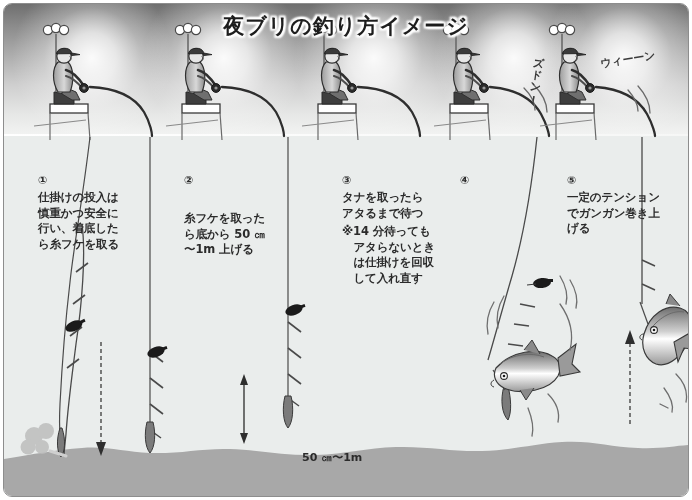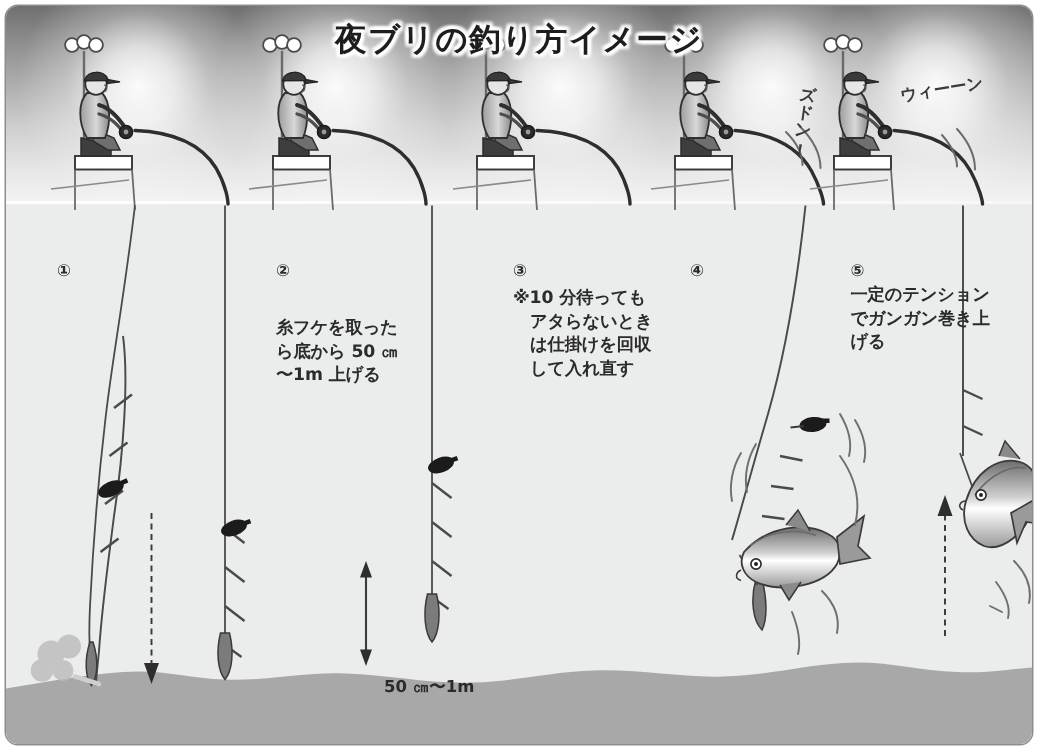--- a/index.html
+++ b/index.html
@@ -49,21 +49,21 @@
   .step .note{font-size:11.5px;font-weight:bold;line-height:15.5px;
               margin-top:3px;letter-spacing:-0.1px;}
 
   .sfx{position:absolute;z-index:35;font-size:11px;font-weight:bold;
        color:#3a3a3a;}
   .sfx-v{writing-mode:vertical-rl;letter-spacing:1px;
          transform:rotate(8deg);}
   .sfx-h{transform:rotate(-9deg);letter-spacing:0px;}
 
   .measure{position:absolute;z-index:30;font-size:11px;font-weight:bold;
-           color:#2b2b2b;}
+           color:#2b2b2b;margin-left:46px;}
 </style>
 </head>
 <body>
 
 <div id="scene">
  <div id="frame">
 
   <div id="sky">
     <div class="glow" style="left:8px;top:-30px;width:160px;height:168px;"></div>
     <div class="glow" style="left:140px;top:-30px;width:160px;height:168px;"></div>
@@ -279,32 +279,38 @@
     </g>
 
     <g>
       <line x1="626" y1="420" x2="626" y2="338" stroke="#3a3a3a" stroke-width="1.3" stroke-dasharray="4 3"></line>
       <path d="M621 340 L626 326 L631 340 Z" fill="#2e2e2e"></path>
     </g>
   </svg>
 
   <div class="step" style="left:34px;top:170px;width:110px;">
     <div class="num">①</div>
+    <div class="body" style="white-space:pre-line;">仕掛けの投入は
+慎重かつ安全に
+行い、着底した
+ら糸フケを取る</div>
   </div>
 
   <div class="step" style="left:180px;top:170px;width:110px;">
     <div class="num">②</div>
     <div class="body" style="white-space:pre-line;margin-top:23px;">糸フケを取った
 ら底から 50 ㎝
 〜1m 上げる</div>
   </div>
 
   <div class="step" style="left:338px;top:170px;width:116px;">
     <div class="num">③</div>
-    <div class="note" style="white-space:pre-line;">※10 分待っても
+    <div class="body" style="white-space:pre-line;">タナを取ったら
+アタるまで待つ</div>
+    <div class="note" style="white-space:pre-line;">※14 分待っても
 　アタらないとき
 　は仕掛けを回収
 　して入れ直す</div>
   </div>
 
   <div class="step" style="left:456px;top:170px;width:110px;">
     <div class="num">④</div>
   </div>
 
   <div class="step" style="left:563px;top:170px;width:120px;">

